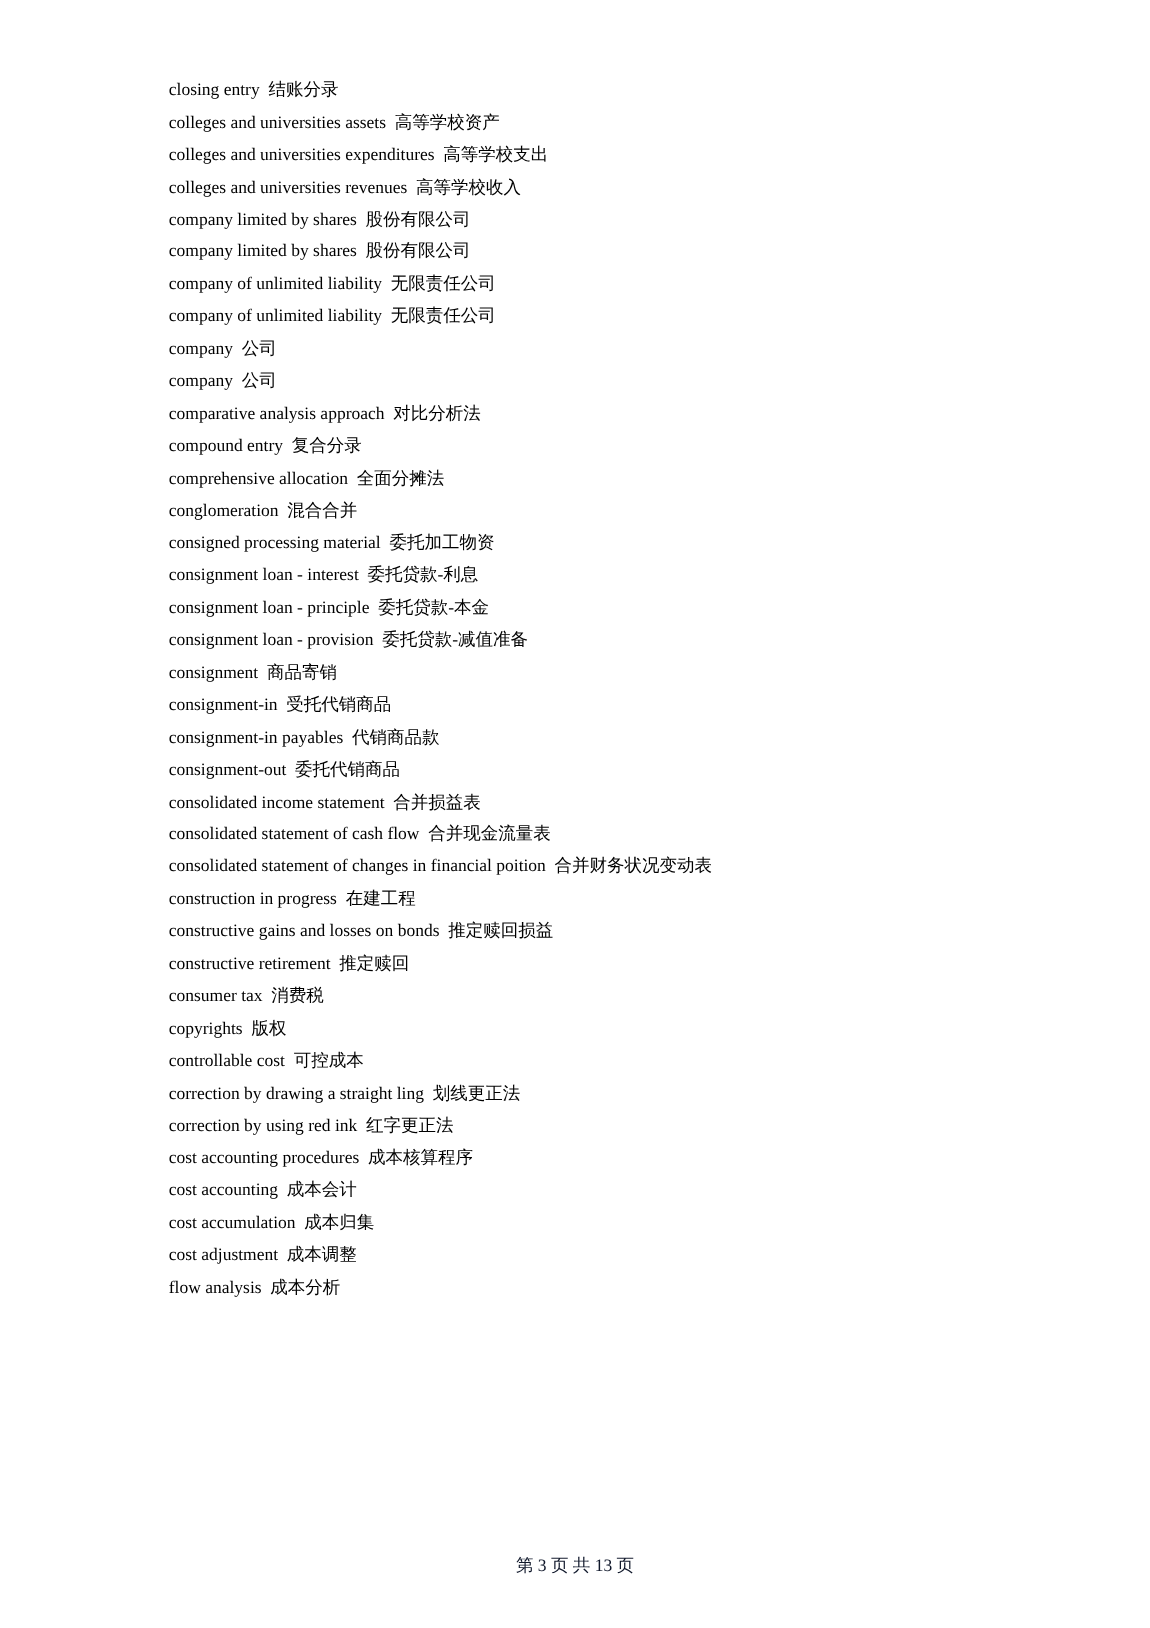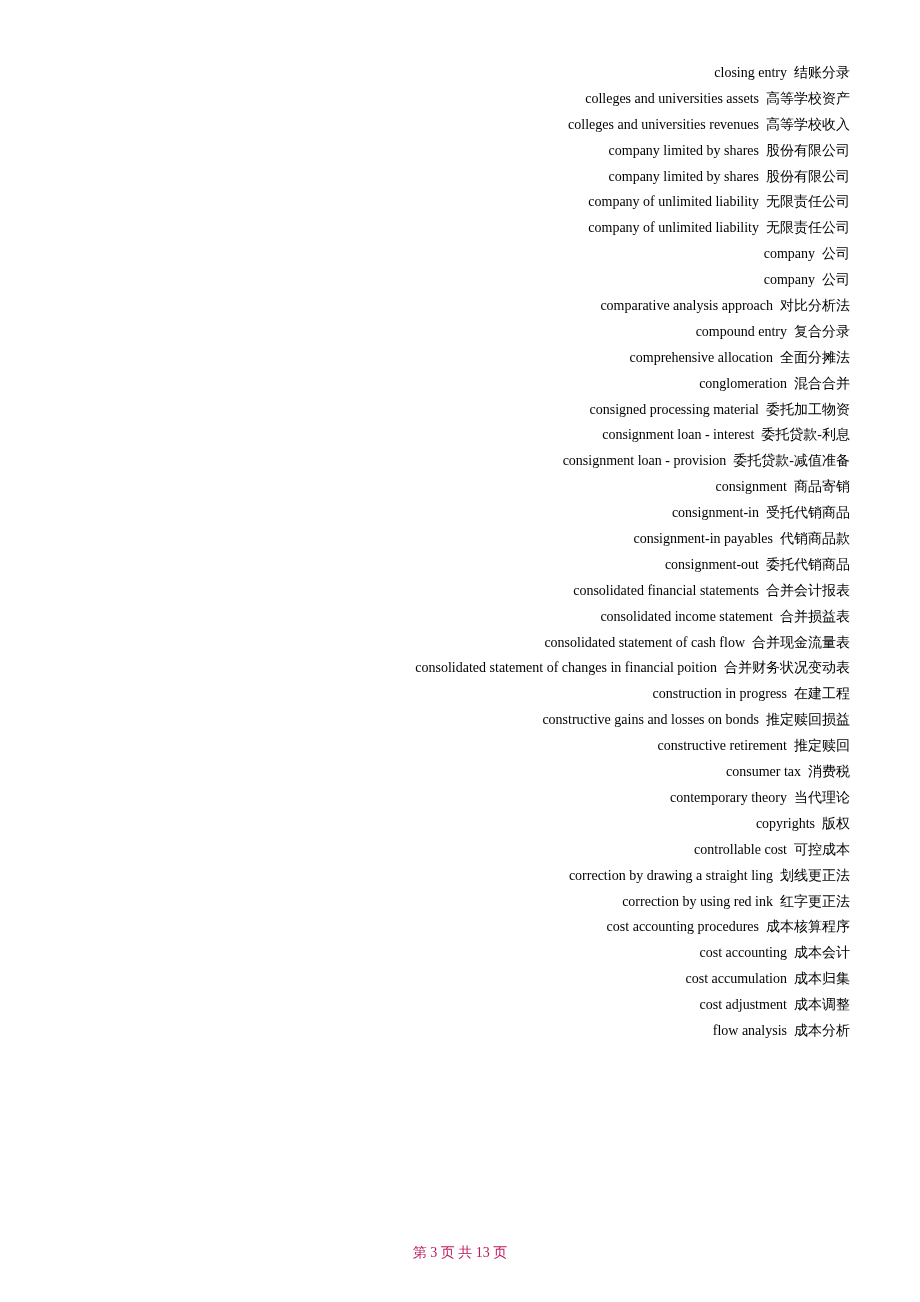--- a/index.html
+++ b/index.html
@@ -11,70 +11,69 @@
       background: #ffffff;
       font-family: "SimSun", "宋体", serif;
       font-size: 14px;
       color: #000000;
       width: 920px;
       min-height: 1302px;
       position: relative;
     }
     .page-content {
       padding: 60px 70px 80px 135px;
-      text-align: right;
     }
     .entry-line {
       line-height: 1.85;
       white-space: pre-wrap;
     }
     .page-footer {
       position: absolute;
       bottom: 40px;
       left: 0;
       right: 0;
       text-align: center;
       font-size: 14px;
-      color: #be185d;
+      color: #0f172a;
     }
   </style>
 </head>
 <body>
 
 <div class="page-content">
   <div id="entries-container">
       <div class="entry-line">closing entry  结账分录</div>
       <div class="entry-line">colleges and universities assets  高等学校资产</div>
+      <div class="entry-line">colleges and universities expenditures  高等学校支出</div>
       <div class="entry-line">colleges and universities revenues  高等学校收入</div>
       <div class="entry-line">company limited by shares  股份有限公司</div>
       <div class="entry-line">company limited by shares  股份有限公司</div>
       <div class="entry-line">company of unlimited liability  无限责任公司</div>
       <div class="entry-line">company of unlimited liability  无限责任公司</div>
       <div class="entry-line">company  公司</div>
       <div class="entry-line">company  公司</div>
       <div class="entry-line">comparative analysis approach  对比分析法</div>
       <div class="entry-line">compound entry  复合分录</div>
       <div class="entry-line">comprehensive allocation  全面分摊法</div>
       <div class="entry-line">conglomeration  混合合并</div>
       <div class="entry-line">consigned processing material  委托加工物资</div>
       <div class="entry-line">consignment loan - interest  委托贷款-利息</div>
+      <div class="entry-line">consignment loan - principle  委托贷款-本金</div>
       <div class="entry-line">consignment loan - provision  委托贷款-减值准备</div>
       <div class="entry-line">consignment  商品寄销</div>
       <div class="entry-line">consignment-in  受托代销商品</div>
       <div class="entry-line">consignment-in payables  代销商品款</div>
       <div class="entry-line">consignment-out  委托代销商品</div>
-      <div class="entry-line">consolidated financial statements  合并会计报表</div>
       <div class="entry-line">consolidated income statement  合并损益表</div>
       <div class="entry-line">consolidated statement of cash flow  合并现金流量表</div>
       <div class="entry-line">consolidated statement of changes in financial poition  合并财务状况变动表</div>
       <div class="entry-line">construction in progress  在建工程</div>
       <div class="entry-line">constructive gains and losses on bonds  推定赎回损益</div>
       <div class="entry-line">constructive retirement  推定赎回</div>
       <div class="entry-line">consumer tax  消费税</div>
-      <div class="entry-line">contemporary theory  当代理论</div>
       <div class="entry-line">copyrights  版权</div>
       <div class="entry-line">controllable cost  可控成本</div>
       <div class="entry-line">correction by drawing a straight ling  划线更正法</div>
       <div class="entry-line">correction by using red ink  红字更正法</div>
       <div class="entry-line">cost accounting procedures  成本核算程序</div>
       <div class="entry-line">cost accounting  成本会计</div>
       <div class="entry-line">cost accumulation  成本归集</div>
       <div class="entry-line">cost adjustment  成本调整</div>
       <div class="entry-line">flow analysis  成本分析</div>
     </div>

